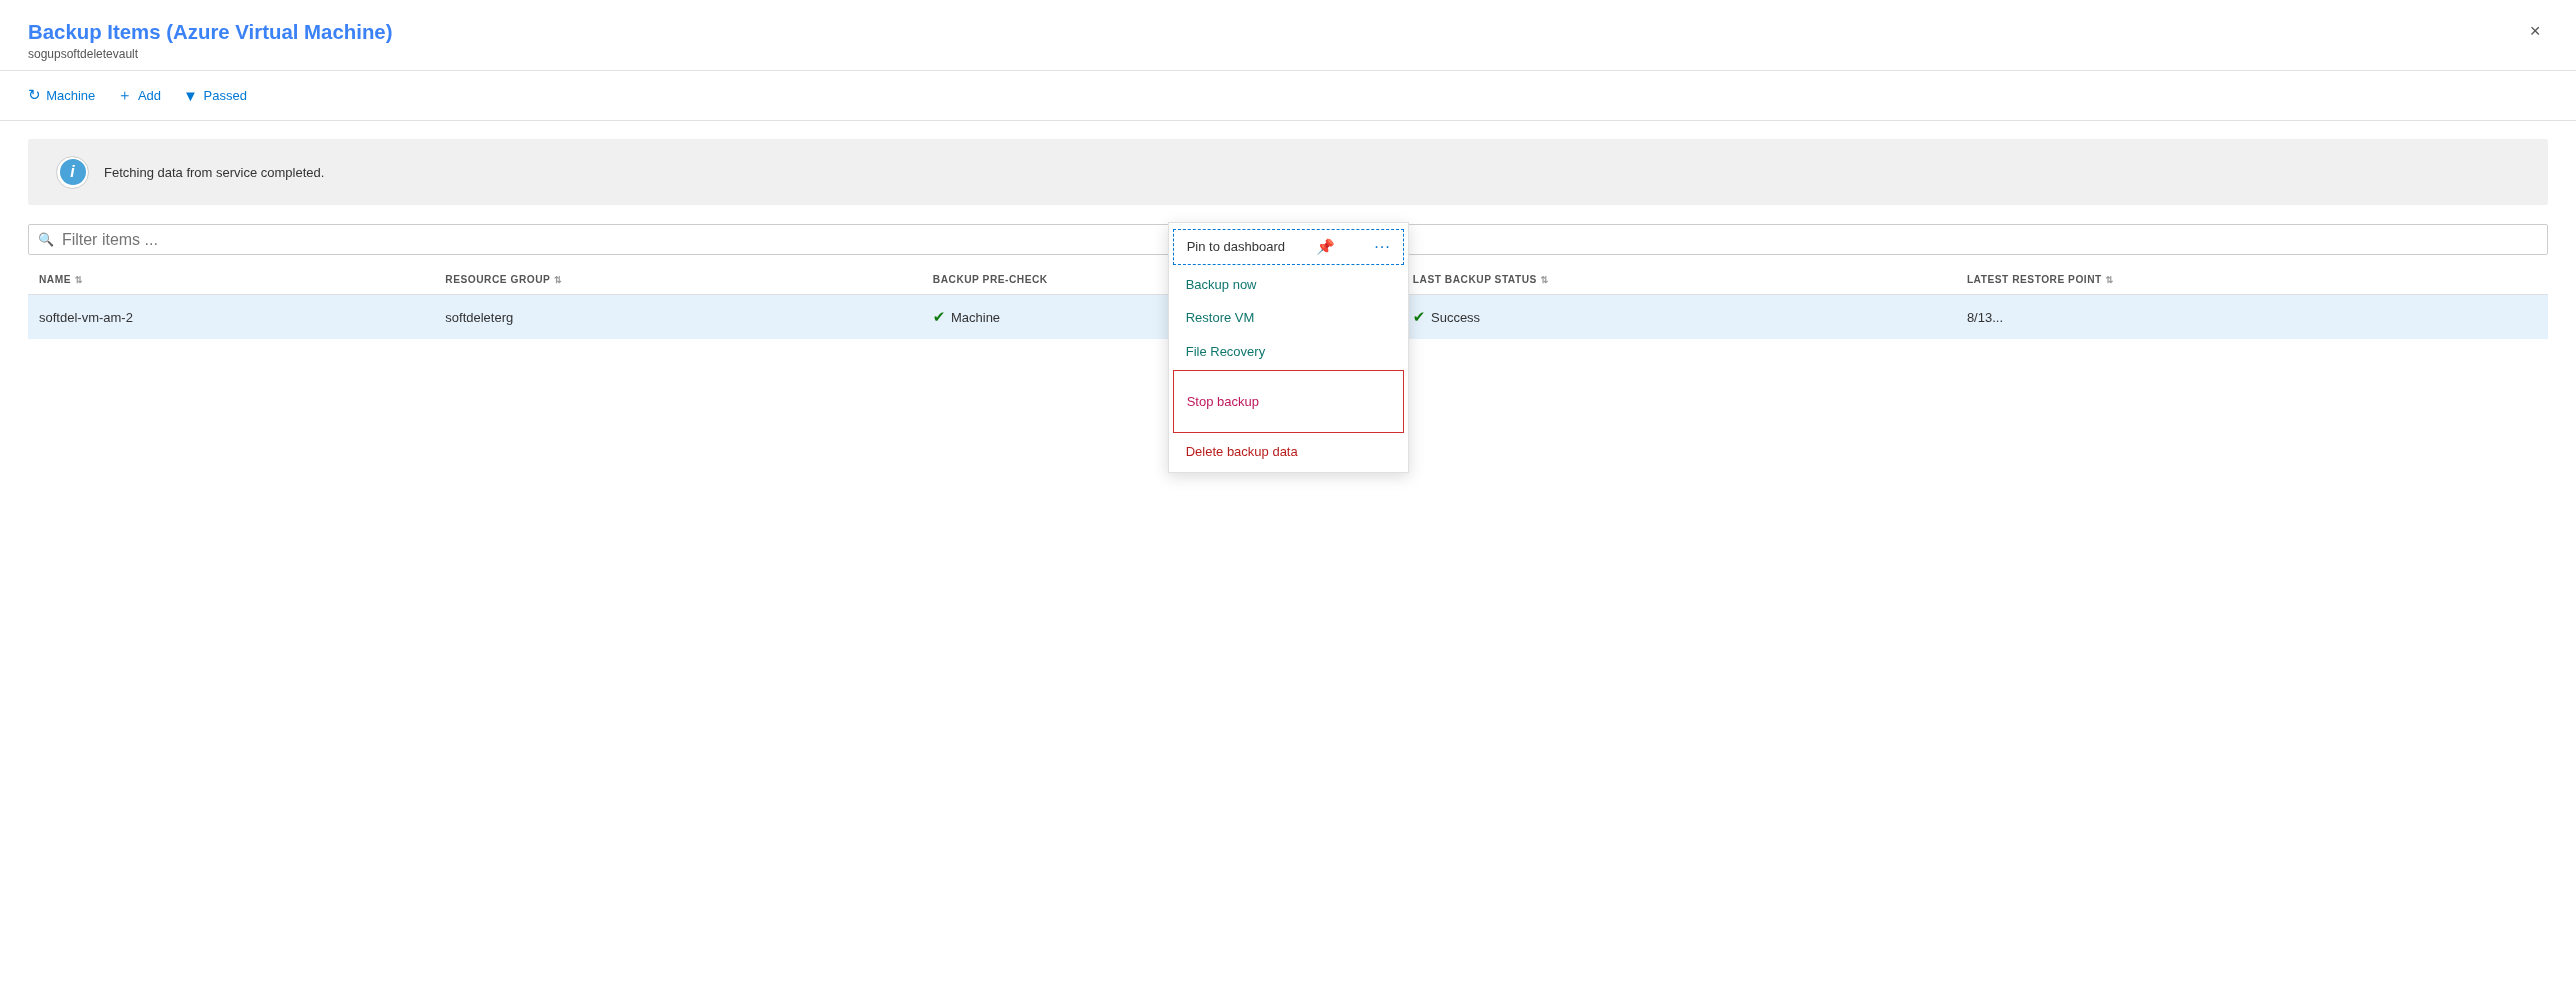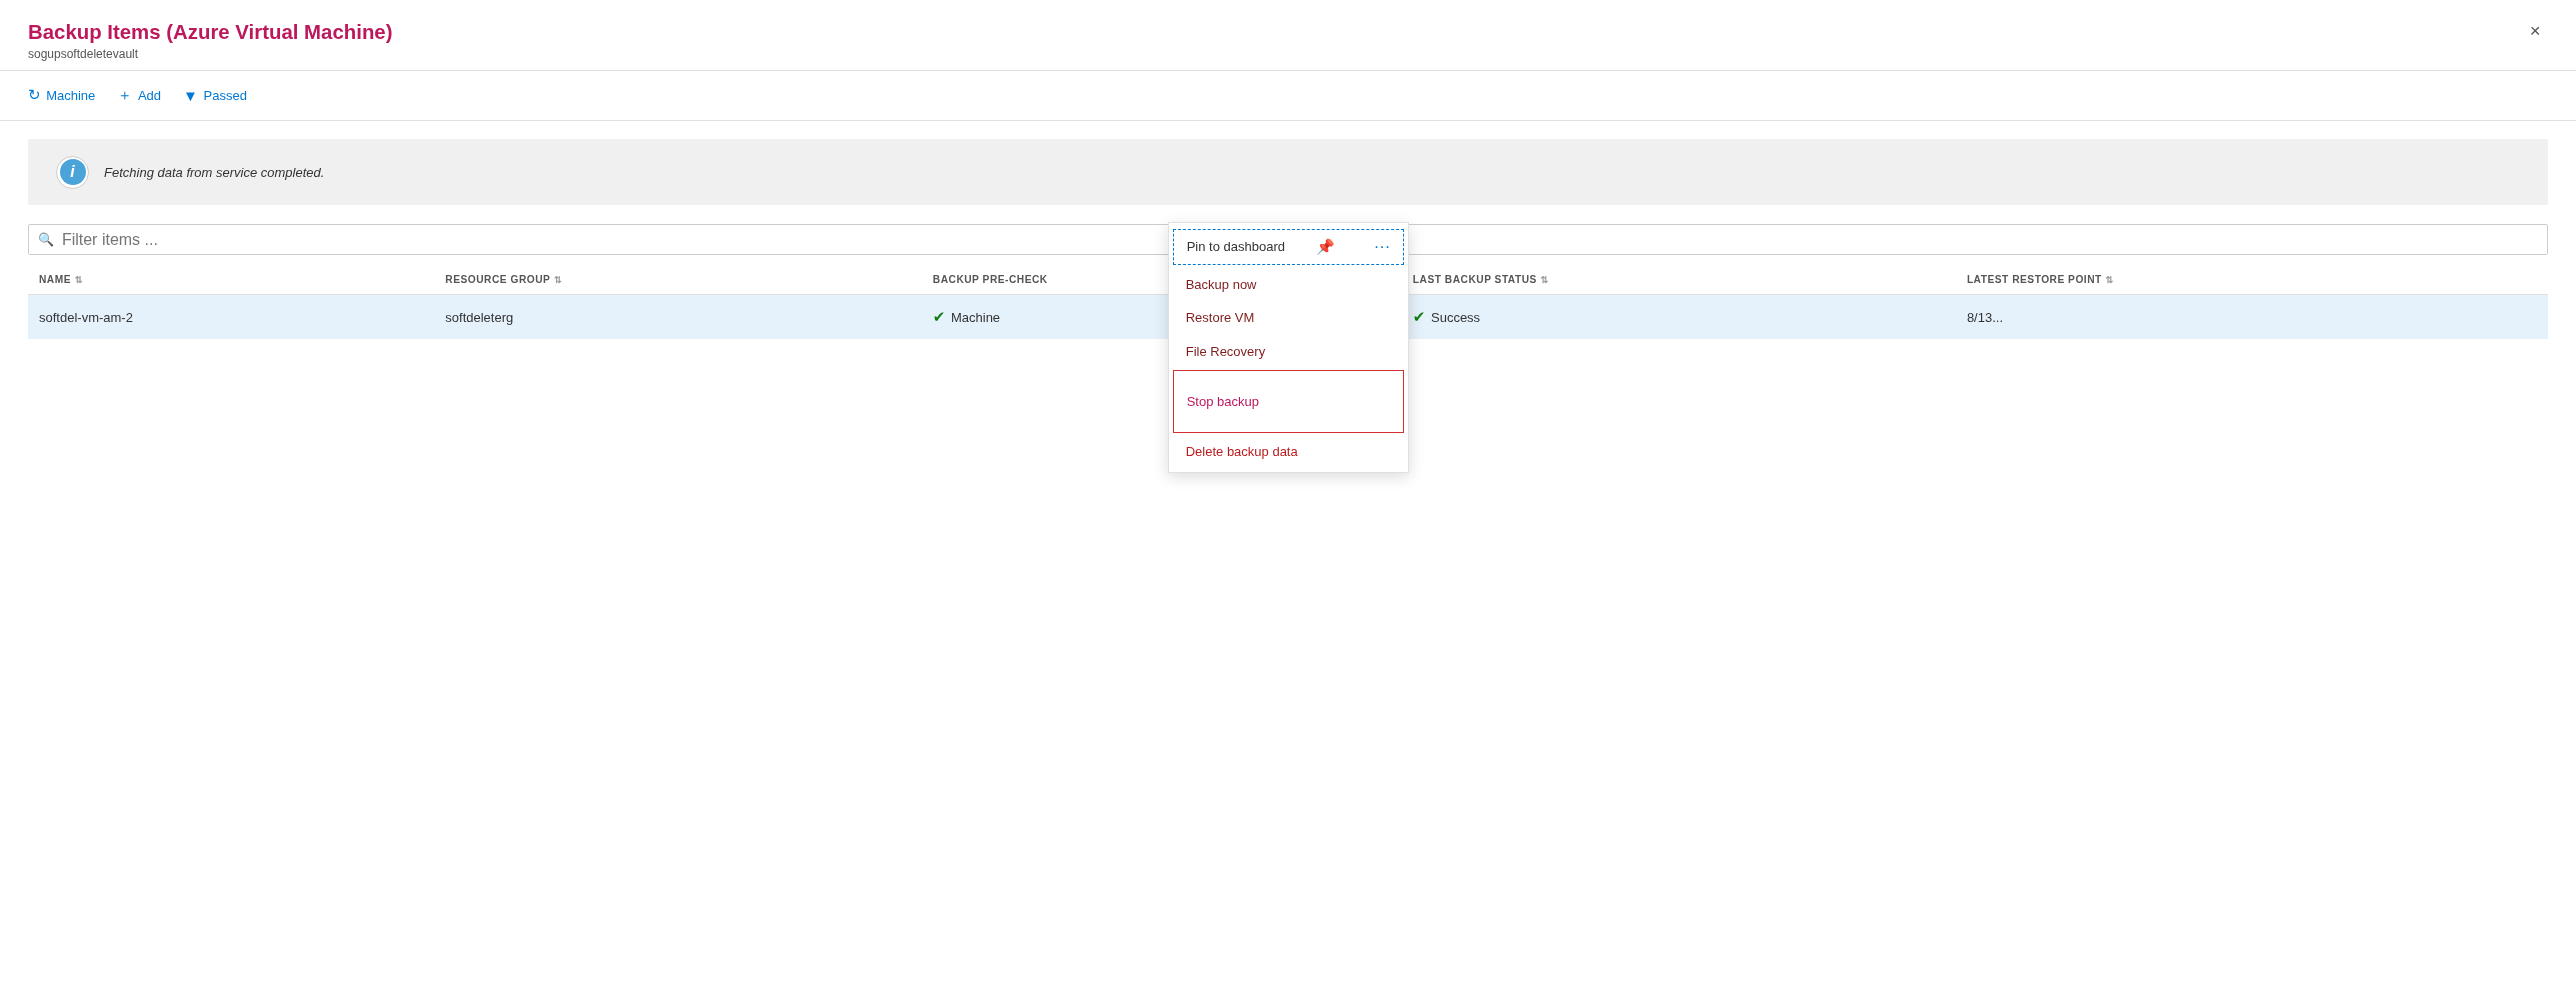--- a/index.html
+++ b/index.html
@@ -27,21 +27,21 @@
       display: flex;
       align-items: flex-start;
       justify-content: space-between;
     }
 
     .panel-title-block {}
 
     .panel-title {
       font-size: 20.4px;
       font-weight: 600;
-      color: #be185d;
+      color: #3b82f6;
       line-height: 1.3;
     }
 
     .panel-subtitle {
       font-size: 12px;
       color: #555;
       margin-top: 1.9px;
     }
 
     .close-btn {
@@ -111,21 +111,20 @@
       justify-content: center;
       color: #fff;
       font-weight: 700;
       font-size: 15.8px;
       font-style: italic;
     }
 
     .info-text {
       font-size: 13px;
       color: #333;
-      font-style: italic;
     }
 
     .filter-row {
       padding: 0 28px 9.3px 28px;
     }
 
     .filter-input-wrap {
       display: flex;
       align-items: center;
       border: 0.9px solid #ccc;
@@ -221,21 +220,21 @@
       min-width: 241px;
       padding: 3.7px 0;
     }
 
     .context-menu-item {
       display: flex;
       align-items: center;
       justify-content: space-between;
       padding: 9.3px 16.7px;
       font-size: 13px;
-      color: #7f1d1d;
+      color: #0f766e;
       cursor: pointer;
       white-space: nowrap;
     }
 
     .context-menu-item.pin-item {
       border: 1.9px dashed #0078d4;
       margin: 1.9px 3.7px;
       padding: 7.4px 13px;
       color: #333;
       gap: 20px;

